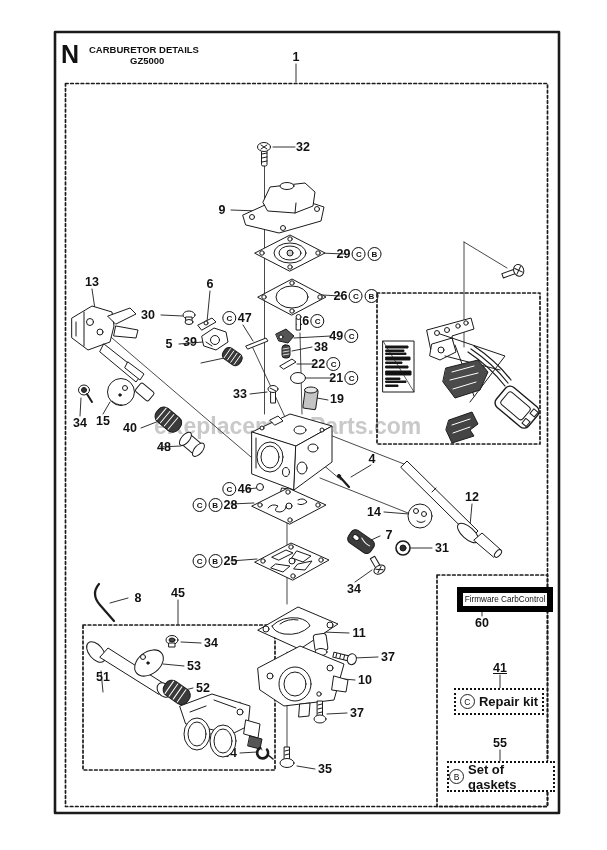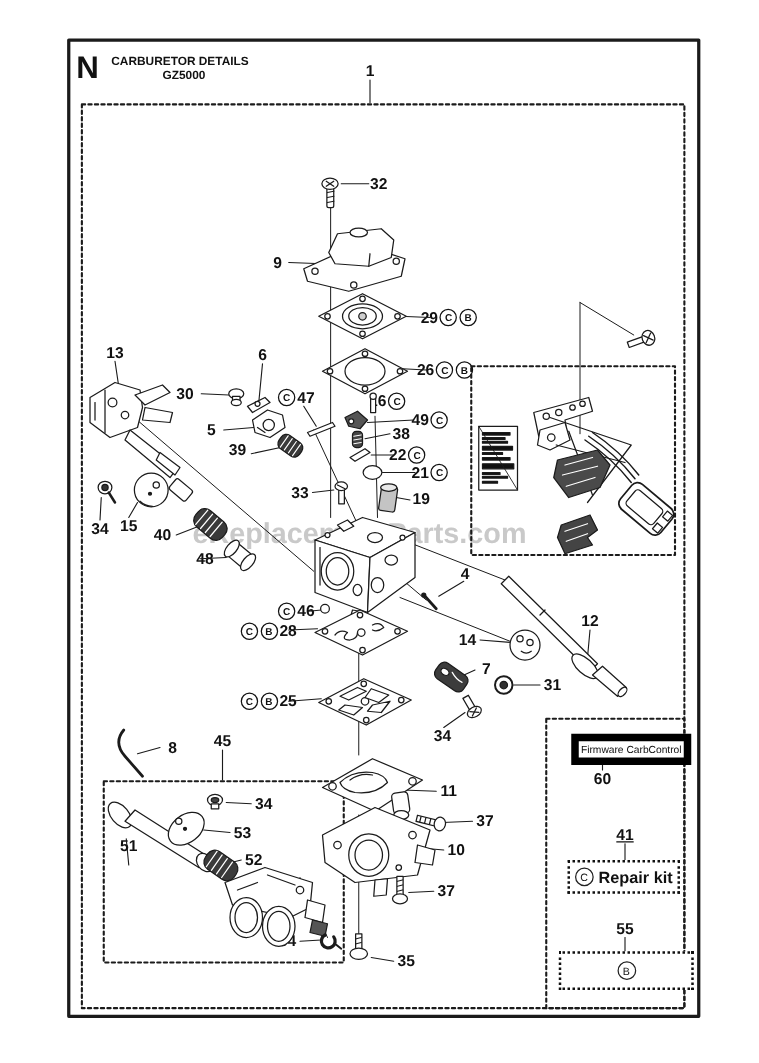--- a/index.html
+++ b/index.html
@@ -507,21 +507,21 @@
       <div class="plabel" style="left: 169px; top: 344px;">
         <span>5</span>
       </div>
       <div class="plabel" style="left: 344px; top: 336px;">
         <span>49</span>
         <span class="pcirc">C</span>
       </div>
       <div class="plabel" style="left: 321px; top: 347px;">
         <span>38</span>
       </div>
-      <div class="plabel" style="left: 190px; top: 360px; align-items: flex-end;">
+      <div class="plabel" style="left: 190px; top: 342px; align-items: flex-end;">
         <span>39</span>
       </div>
       <div class="plabel" style="left: 326px; top: 364px;">
         <span>22</span>
         <span class="pcirc">C</span>
       </div>
       <div class="plabel" style="left: 344px; top: 378px;">
         <span>21</span>
         <span class="pcirc">C</span>
       </div>
@@ -624,15 +624,16 @@
 
   <div class="cbox" id="box-firmware">
     <span>Firmware CarbControl</span>
   </div>
   <div class="cbox" id="box-repair">
     <span class="bcirc">C</span>
     <span>Repair kit</span>
   </div>
   <div class="cbox" id="box-gaskets">
     <span class="bcirc">B</span>
+    <span>Set of gaskets</span>
   </div>
 
 </div>
 
 </body></html>

